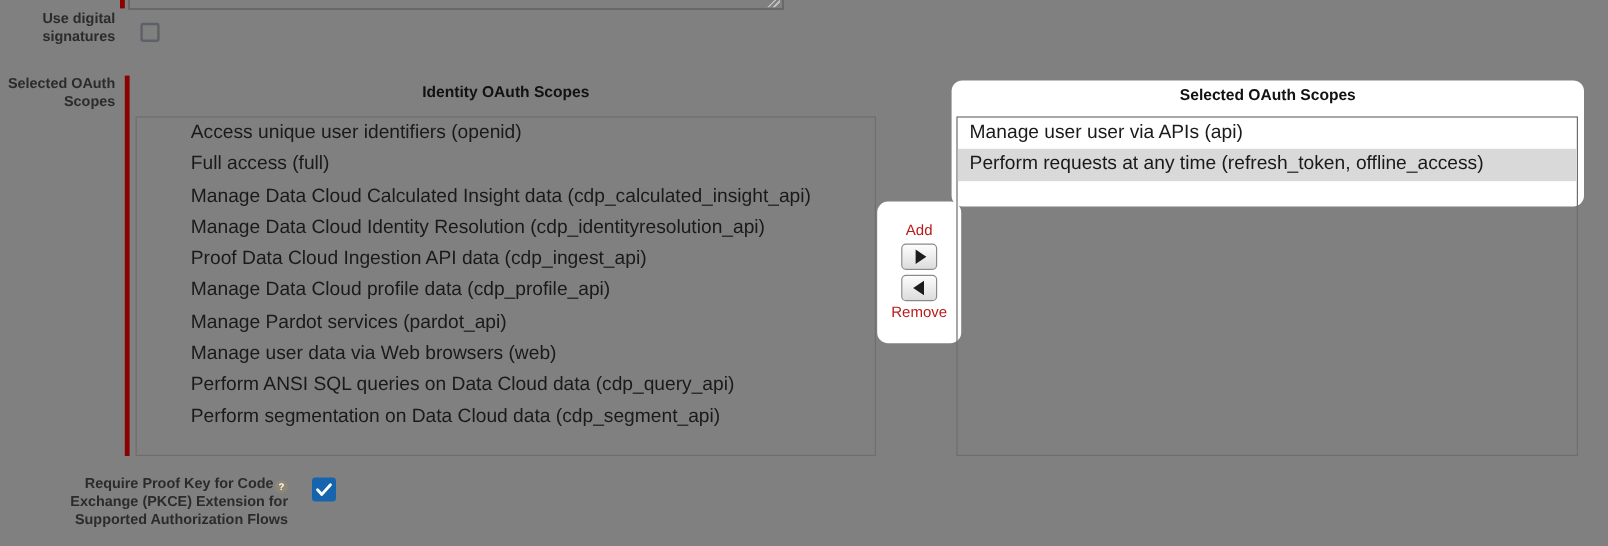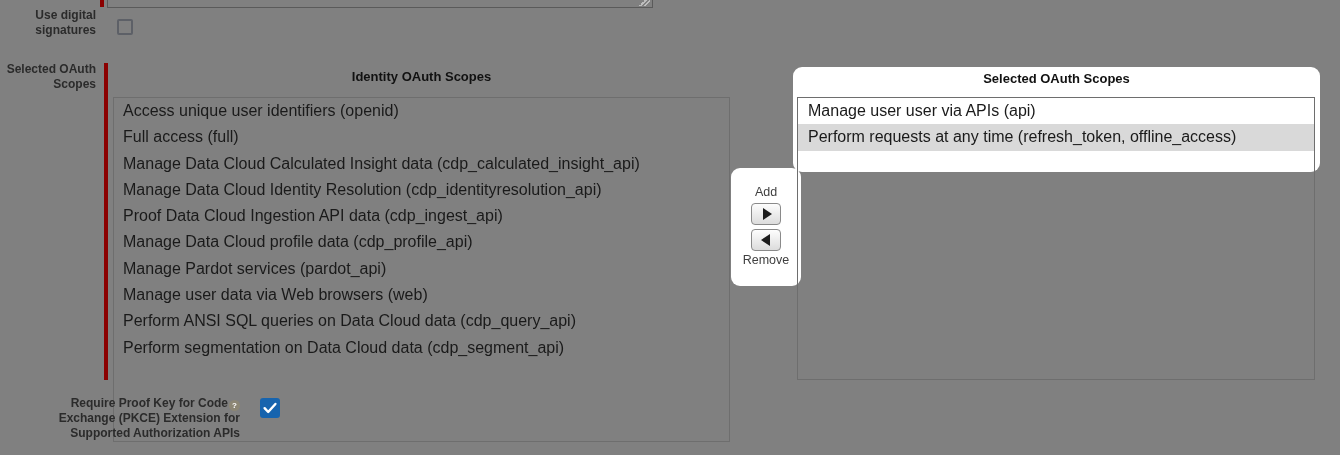--- a/index.html
+++ b/index.html
@@ -83,25 +83,26 @@
     font-weight: bold;
     font-size: 13px;
     text-align: center;
     color: #111111;
     height: 22px;
     line-height: 18px;
   }
   #available-listbox {
     position: absolute;
     left: 113px; top: 97px;
-    width: 617px; height: 345px;
+    width: 617px; height: 283px;
     border: 1px solid #6e6e6e;
     background: transparent;
     box-sizing: border-box;
     overflow: hidden;
+    padding-left: 36px;
   }
   .opt {
     height: 26.3px;
     line-height: 26.3px;
     padding: 0 0 0 9px;
     font-size: 16px;
     color: #1a1a1a;
     white-space: nowrap;
     overflow: hidden;
   }
@@ -113,21 +114,21 @@
     background: #ffffff;
     border-radius: 9px;
     box-sizing: border-box;
     display: flex;
     flex-direction: column;
     align-items: center;
     justify-content: center;
   }
   .arrow-label {
     font-size: 12.5px;
-    color: #404040;
+    color: #b91c1c;
     line-height: 15px;
     height: 16px;
   }
   .arrow-btn {
     width: 30px; height: 22px;
     margin: 2px 0;
     border: 1px solid #8a8a8a;
     border-radius: 4px;
     background: linear-gradient(#fdfdfd, #dcdcdc);
     box-sizing: border-box;
@@ -245,19 +246,19 @@
 <div class="abs" id="selected-popup"></div>
 <div class="listbox-title" id="selected-title">Selected OAuth Scopes</div>
 <div id="selected-listbox">
     <div class="opt">Manage user user via APIs (api)</div>
     <div class="opt selected">Perform requests at any time (refresh_token, offline_access)</div>
   </div>
 
 <div class="abs" id="pkce-label">
   <span>Require Proof Key for Code</span><span id="pkce-help-icon">?</span><br>
   <span>Exchange (PKCE) Extension for</span><br>
-  <span>Supported Authorization APIs</span>
+  <span>Supported Authorization Flows</span>
 </div>
 <div class="abs" id="pkce-checkbox">
   <svg width="20" height="20" viewBox="0 0 20 20" aria-hidden="true">
     <path d="M4.6 10.2 L8.2 14.0 L15.4 6.0" fill="none" stroke="#ffffff" stroke-width="2.4" stroke-linecap="round" stroke-linejoin="round"></path>
   </svg>
 </div>
 
 </body></html>

